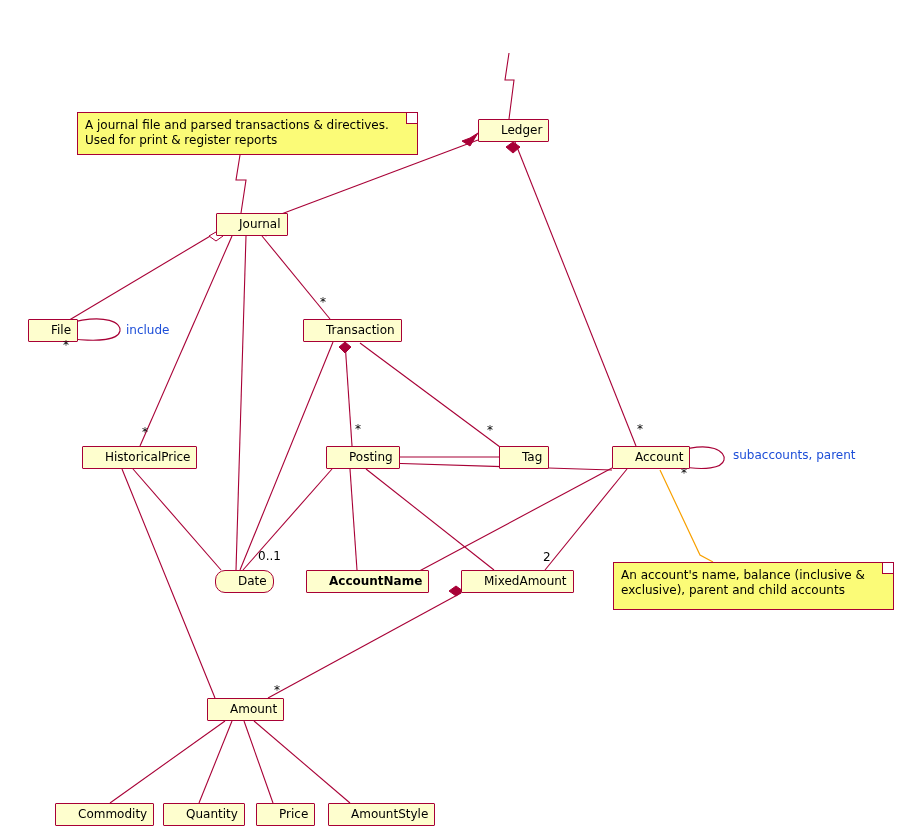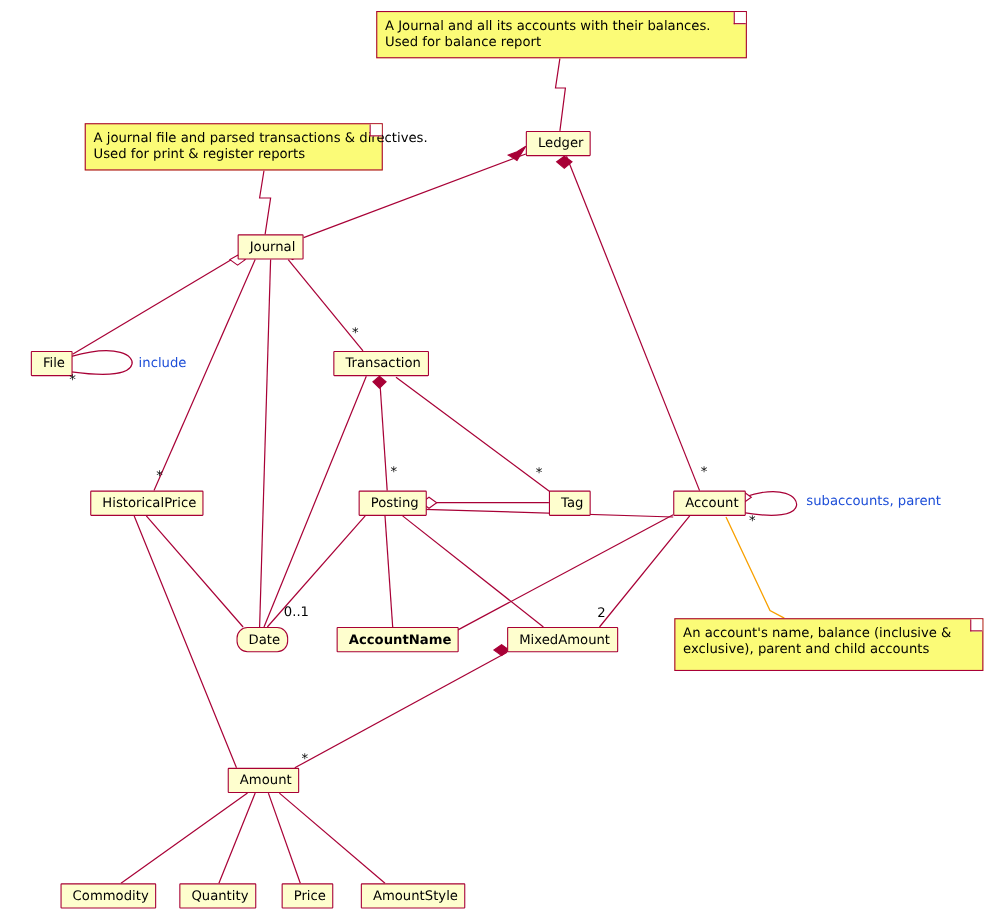--- a/index.html
+++ b/index.html
@@ -23,21 +23,21 @@
     height: 836px;
     pointer-events: none;
   }
   .cls {
     position: absolute;
     background: #FEFECE;
     border: 1px solid #A80036;
     color: #000000;
     font-size: 12px;
     line-height: 14px;
-    padding: 3px 6px 4px 10px;
+    padding: 3px 6px 4px 22px;
     white-space: nowrap;
     box-sizing: border-box;
     border-radius: 1px;
   }
   .note {
     position: absolute;
     background: #FBFB77;
     border: 1px solid #A80036;
     color: #000000;
     font-size: 12px;
@@ -154,23 +154,21 @@
   <div class="cls" style="left:612px;top:446px;"><span>Account</span></div>
   <div class="cls" style="left:215px;top:570px;border-radius:10px;"><span>Date</span></div>
   <div class="cls" style="left:306px;top:570px;font-weight:bold;"><span>AccountName</span></div>
   <div class="cls" style="left:461px;top:570px;"><span>MixedAmount</span></div>
   <div class="cls" style="left:207px;top:698px;"><span>Amount</span></div>
   <div class="cls" style="left:55px;top:803px;"><span>Commodity</span></div>
   <div class="cls" style="left:163px;top:803px;"><span>Quantity</span></div>
   <div class="cls" style="left:256px;top:803px;"><span>Price</span></div>
   <div class="cls" style="left:328px;top:803px;"><span>AmountStyle</span></div>
 
-  <div class="note" style="left:342px;top:10px;width:337px;height:43px;"><span>A Journal and all its accounts with their balances.
-Used for balance report</span><span class="fold"></span></div>
-  <div class="note" style="left:77px;top:112px;width:271px;height:43px;"><span>A journal file and parsed transactions &amp; directives.
+  <div class="note" style="left:77px;top:112px;width:341px;height:43px;"><span>A journal file and parsed transactions &amp; directives.
 Used for print &amp; register reports</span><span class="fold"></span></div>
   <div class="note" style="left:613px;top:562px;width:281px;height:48px;"><span>An account's name, balance (inclusive &amp;
 exclusive), parent and child accounts</span><span class="fold"></span></div>
 
   <div class="lbl" style="left:126px;top:323px;"><span>include</span></div>
   <div class="lbl" style="left:733px;top:448px;"><span>subaccounts, parent</span></div>
 
   <div class="mult" style="left:63px;top:338px;"><span>*</span></div>
   <div class="mult" style="left:320px;top:295px;"><span>*</span></div>
   <div class="mult" style="left:142px;top:425px;"><span>*</span></div>

